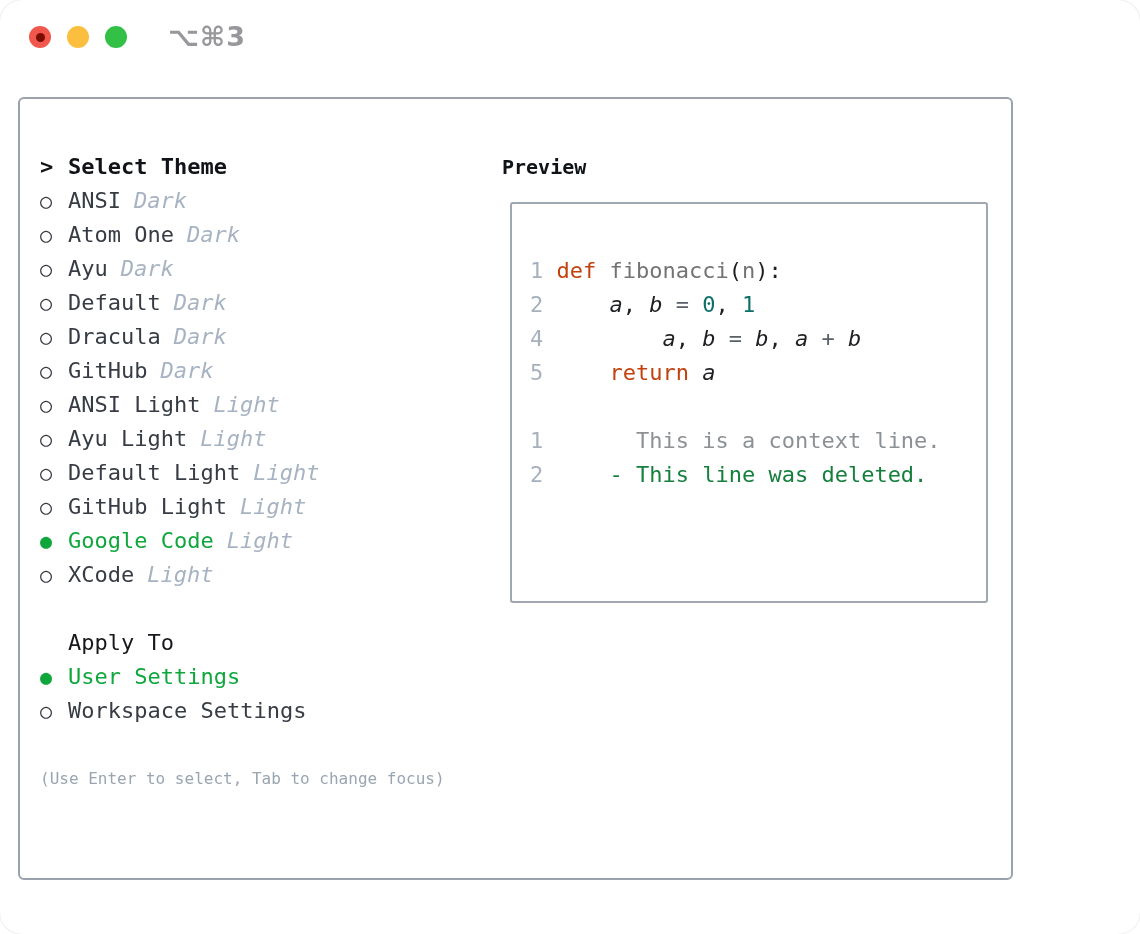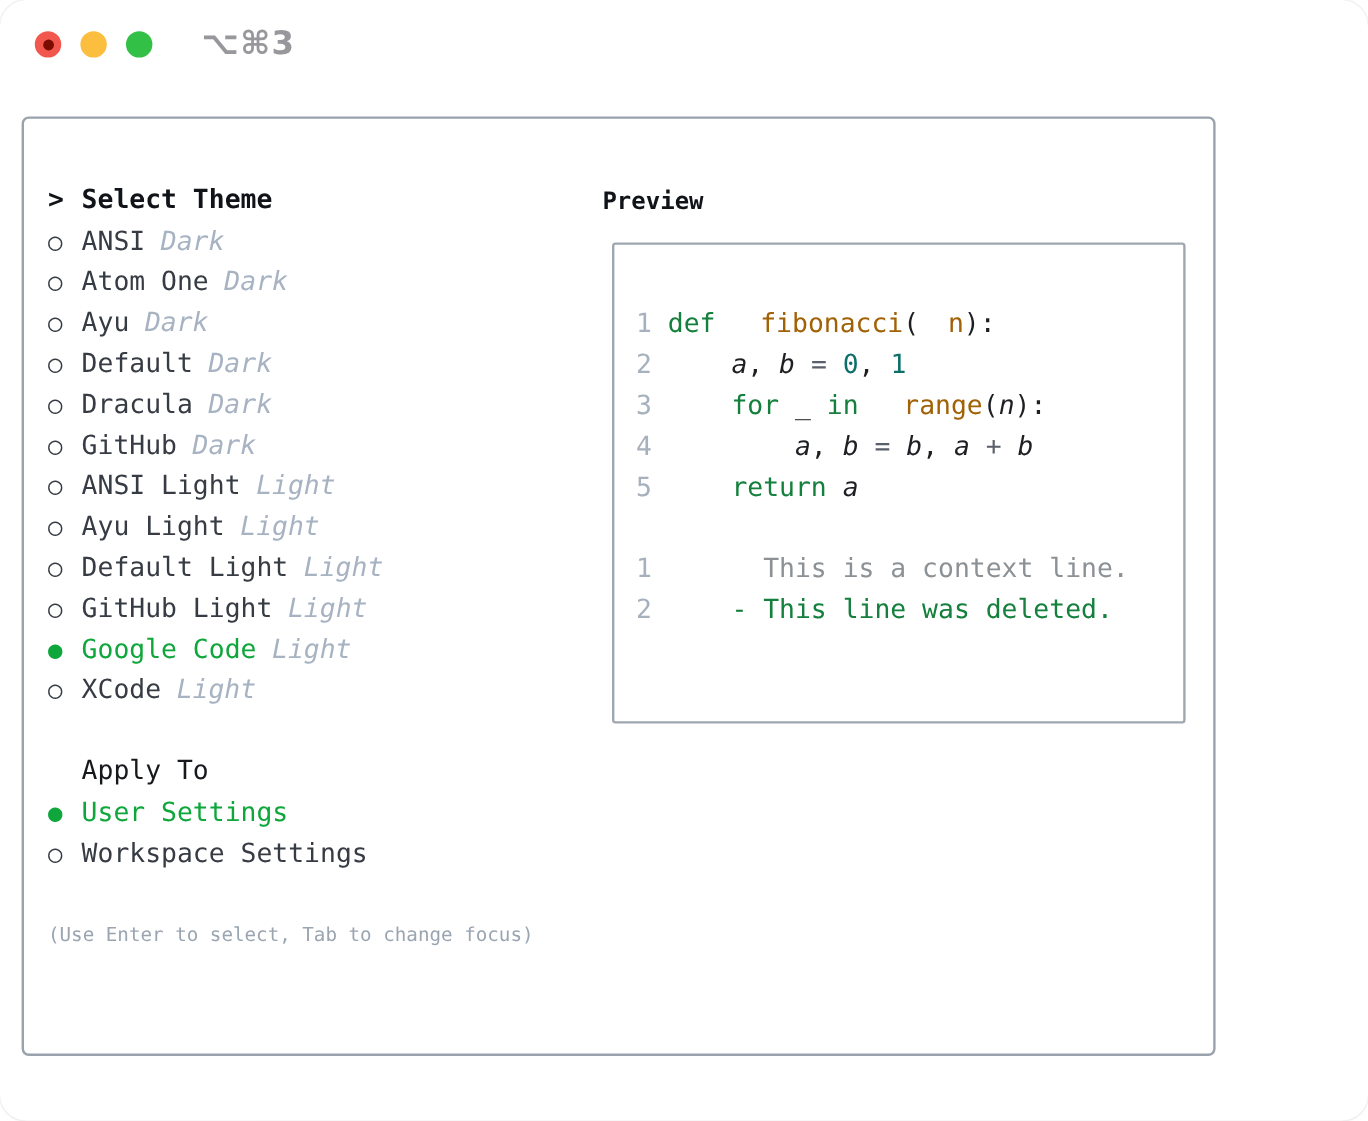--- a/index.html
+++ b/index.html
@@ -53,22 +53,22 @@
     font-size:20px; font-weight:bold; color:#101317;
   }
   .preview-box {
     position:absolute; left:490px; top:103px; width:478px; height:401px;
     border:2px solid #9fa7b1; border-radius:3px; background:#ffffff; overflow:hidden;
   }
   .code { padding:50px 0 0 18px; font-size:22px; line-height:34px; }
   .code-line { white-space:pre; height:34px; }
   .lineno  { color:#a7b0bd; }
   .tk-pln  { color:#1d1f23; }
-  .tk-kw   { color:#15803d;text-align:center; }
-  .tk-fn   { color:#a16207;margin-left:24px; }
+  .tk-kw   { color:#c2410c;text-align:center; }
+  .tk-fn   { color:#737373; }
   .tk-num  { color:#0c6f6a; }
   .tk-op   { color:#5a6069; }
   .tk-var  { color:#1d1f23; font-style:italic; }
   .tk-ctx  { color:#8c9196; }
   .tk-del  { color:#15803d; }
   .tk-add  { color:#00bb0c; }
 </style>
 </head>
 <body>
 
@@ -122,21 +122,20 @@
 
       <div class="hint">(Use Enter to select, Tab to change focus)</div>
     </div>
 
     <div class="preview-header">Preview</div>
 
     <div class="preview-box">
       <div class="code" id="code-preview">
           <div class="code-line"><span class="lineno">1</span><span class="tk-pln"> </span><span class="tk-kw">def</span><span class="tk-pln"> </span><span class="tk-fn">fibonacci</span><span class="tk-pln">(</span><span class="tk-fn">n</span><span class="tk-pln">):</span></div>
           <div class="code-line"><span class="lineno">2</span><span class="tk-pln"> </span><span class="tk-pln">    </span><span class="tk-var">a</span><span class="tk-pln">, </span><span class="tk-var">b</span><span class="tk-pln"> </span><span class="tk-op">=</span><span class="tk-pln"> </span><span class="tk-num">0</span><span class="tk-pln">, </span><span class="tk-num">1</span></div>
-          <div class="code-line"><span class="lineno">3</span><span class="tk-pln"> </span><span class="tk-pln">    </span><span class="tk-kw">for</span><span class="tk-pln"> _ </span><span class="tk-kw">in</span><span class="tk-pln"> </span><span class="tk-fn">range</span><span class="tk-pln">(</span><span class="tk-var">n</span><span class="tk-pln">):</span></div>
           <div class="code-line"><span class="lineno">4</span><span class="tk-pln"> </span><span class="tk-pln">        </span><span class="tk-var">a</span><span class="tk-pln">, </span><span class="tk-var">b</span><span class="tk-pln"> </span><span class="tk-op">=</span><span class="tk-pln"> </span><span class="tk-var">b</span><span class="tk-pln">, </span><span class="tk-var">a</span><span class="tk-pln"> </span><span class="tk-op">+</span><span class="tk-pln"> </span><span class="tk-var">b</span></div>
           <div class="code-line"><span class="lineno">5</span><span class="tk-pln"> </span><span class="tk-pln">    </span><span class="tk-kw">return</span><span class="tk-pln"> </span><span class="tk-var">a</span></div>
           <div class="code-line"></div>
           <div class="code-line"><span class="lineno">1</span><span class="tk-pln"> </span><span class="tk-ctx">      This is a context line.</span></div>
           <div class="code-line"><span class="lineno">2</span><span class="tk-pln"> </span><span class="tk-del">    - This line was deleted.</span></div>
         </div>
     </div>
 
   </div>
 </div>

